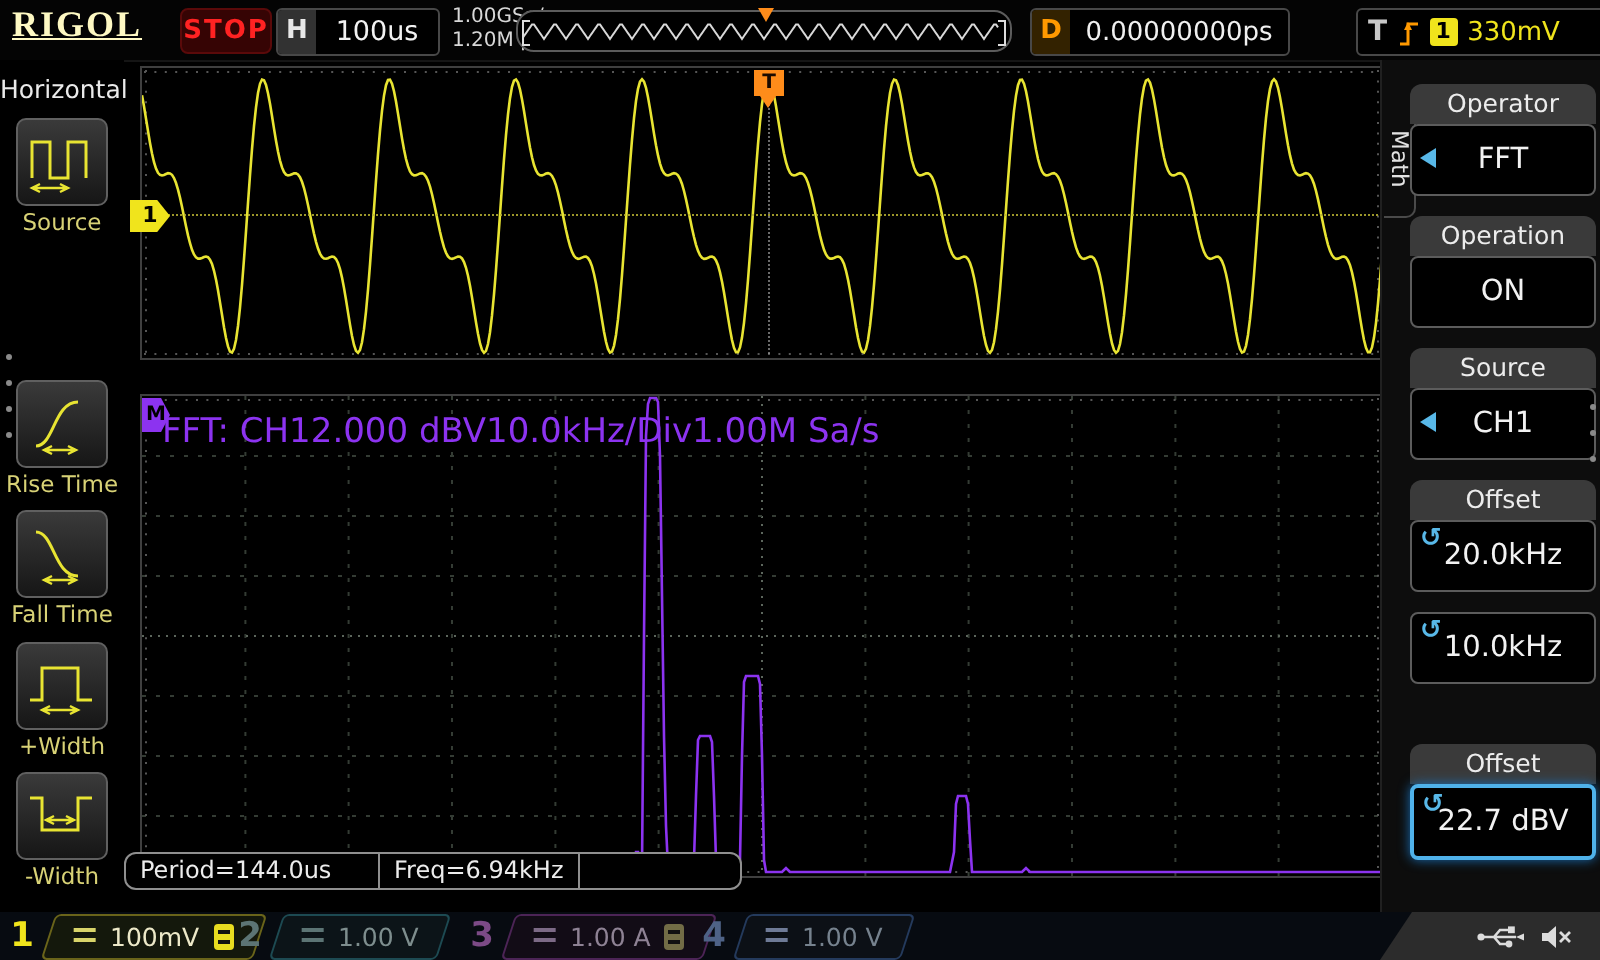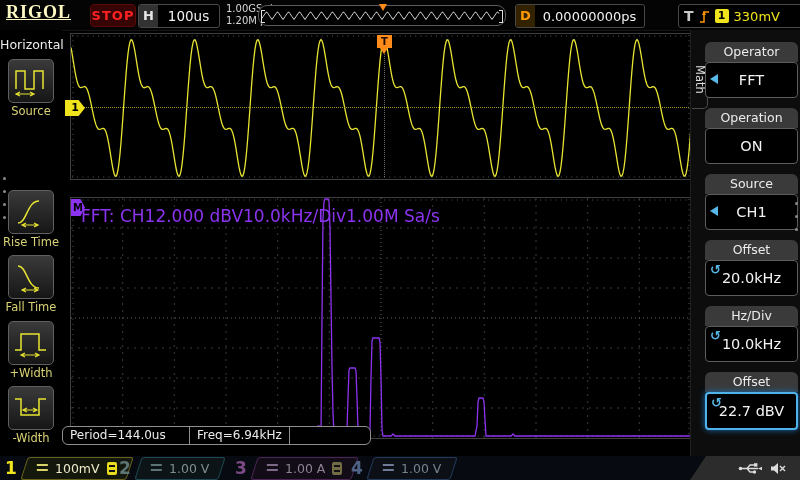--- a/index.html
+++ b/index.html
@@ -349,21 +349,20 @@
 
     <div class="mi" style="top:210px">
       <div class="mi-label">Offset</div>
       <div class="mi-value">
           <span class="knob">↺</span>
         <span>20.0kHz</span>
         </div>
     </div>
 
     <div class="mi" style="top:276px">
-      <div class="mi-label">Hz/Div</div>
       <div class="mi-value">
           <span class="knob">↺</span>
         <span>10.0kHz</span>
         </div>
     </div>
 
     <div class="mi" style="top:342px">
       <div class="mi-label">Offset</div>
       <div class="mi-value sel">
           <span class="knob">↺</span>

